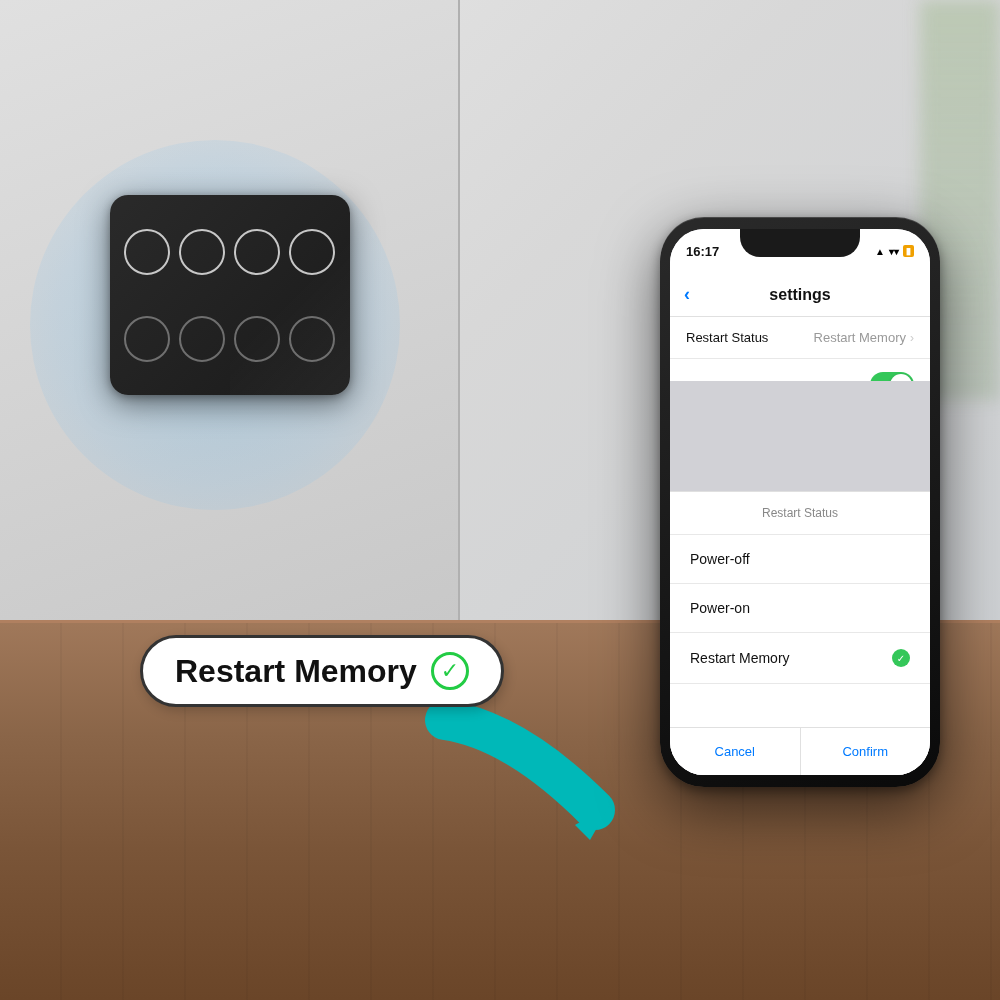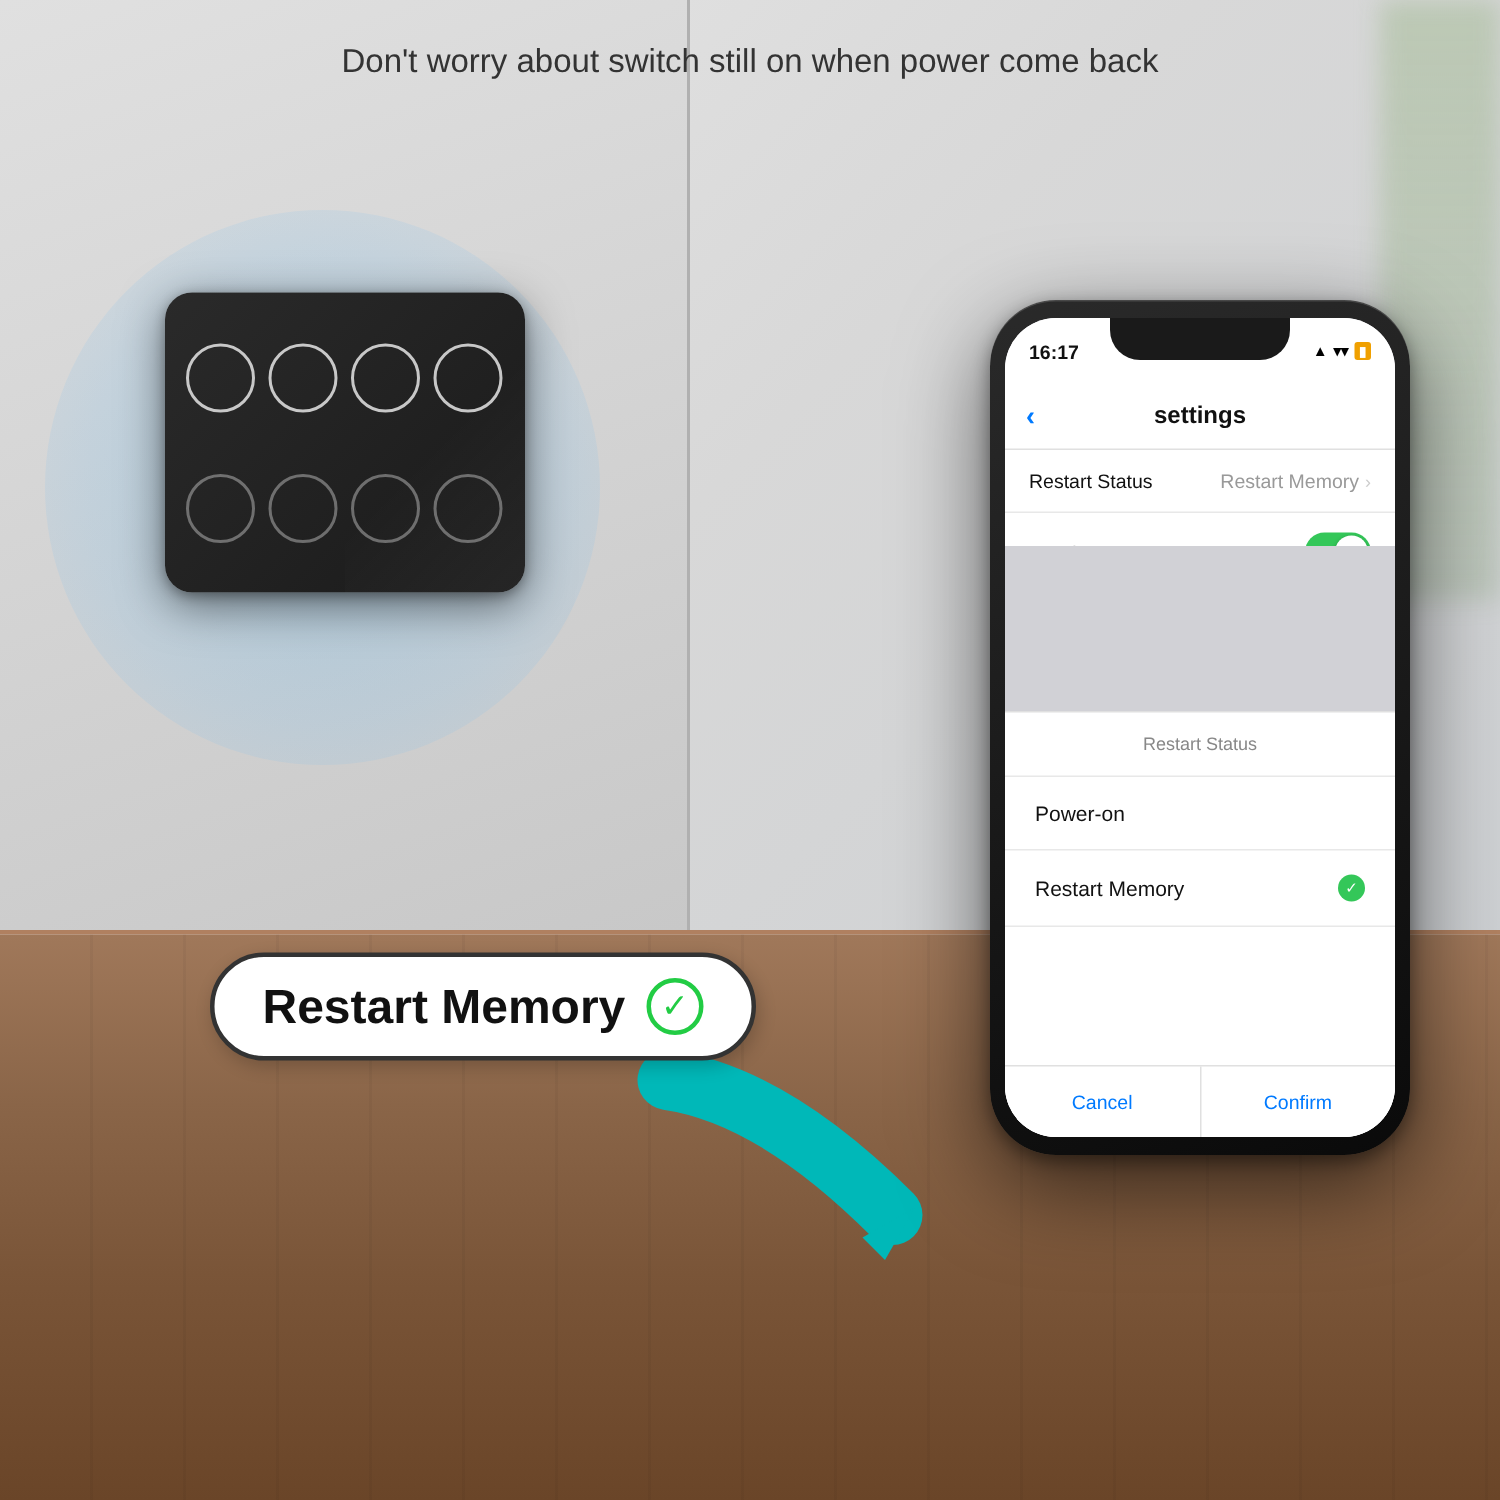--- a/index.html
+++ b/index.html
@@ -174,21 +174,21 @@
       left: 480px;
       width: 200px;
       height: 130px;
       z-index: 8;
       overflow: visible;
     }
 
     
     .phone {
       position: absolute;
-      top: 200px;
+      top: 217px;
       right: 60px;
       width: 280px;
       height: 570px;
       z-index: 10;
     }
     .phone-body {
       position: absolute;
       inset: 0;
       background: linear-gradient(160deg, #2a2a2a 0%, #1a1a1a 50%, #0a0a0a 100%);
       border-radius: 44px;
@@ -383,21 +383,20 @@
 <body>
 
 <div class="bg"></div>
 <div class="plants-overlay"></div>
 
 <div class="wall-panel"></div>
 
 <div class="table-surface"></div>
 
 <div class="top-text">
-  <div class="sub-title">Don't worry about switch still on when power come back</div>
 </div>
 
 <div class="blue-circle"></div>
 
 <div class="switch-device">
   <div class="switch-row">
     <div class="switch-btn"></div>
     <div class="switch-btn"></div>
     <div class="switch-btn"></div>
     <div class="switch-btn"></div>
@@ -451,20 +450,23 @@
         <span class="setting-label">Backlight Switch</span>
         <div class="toggle"></div>
       </div>
     </div>
 
     <div class="gray-area"></div>
 
     <div class="action-sheet">
       <div class="sheet-title">Restart Status</div>
       <div class="sheet-option">
+        <span>Power-off</span>
+      </div>
+      <div class="sheet-option">
         <span>Power-on</span>
       </div>
       <div class="sheet-option selected">
         <span>Restart Memory</span>
         <div class="green-dot">✓</div>
       </div>
       <div class="sheet-actions">
         <button class="sheet-action-btn">Cancel</button>
         <button class="sheet-action-btn">Confirm</button>
       </div>

